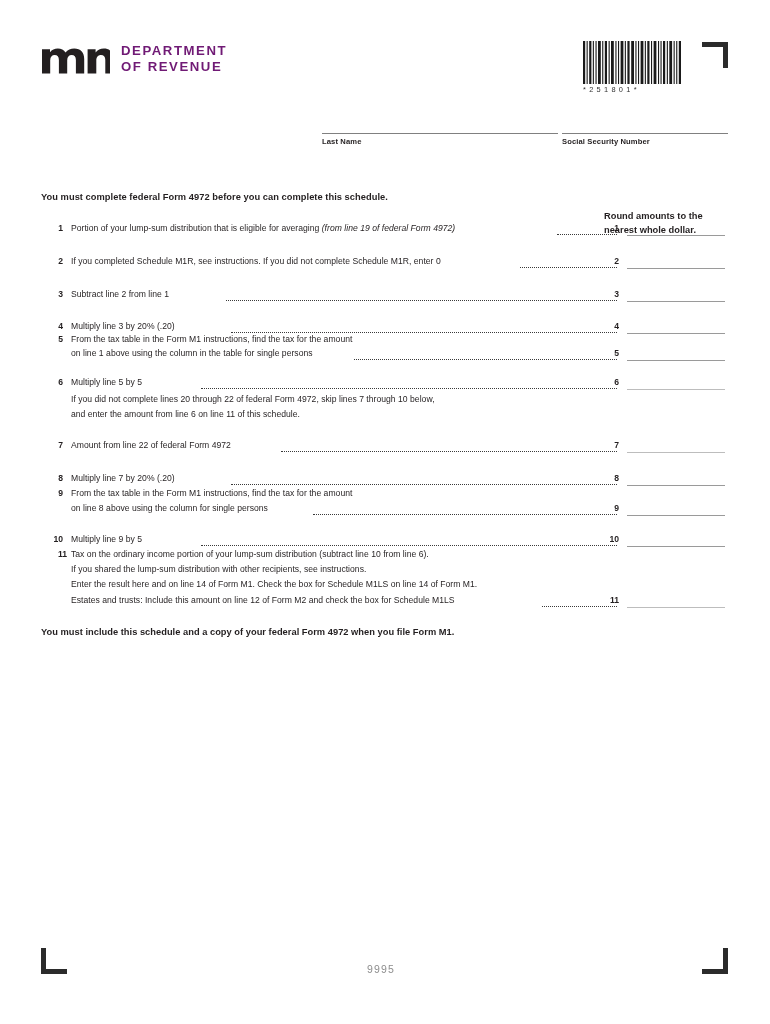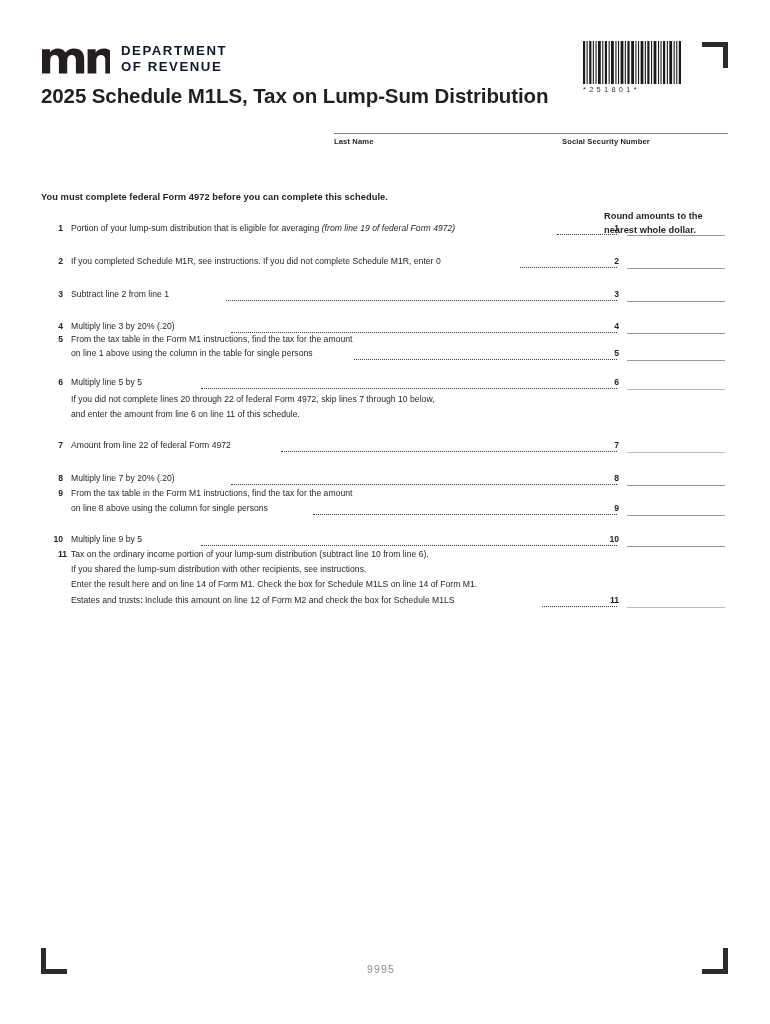--- a/index.html
+++ b/index.html
@@ -55,21 +55,21 @@
     display: flex;
     align-items: center;
   }
   .logo-mark { display: block; }
   .dept-text {
     margin-left: 11px;
     font-weight: bold;
     font-size: 13.2px;
     letter-spacing: 1.55px;
     line-height: 15.5px;
-    color: #0f172a;
+    color: #701a75;
   }
   .dept-text div { white-space: nowrap; }
 
   .form-title {
     position: absolute;
     top: 84px;
     left: 41px;
     font-size: 20.5px;
     font-weight: bold;
     letter-spacing: -0.1px;
@@ -103,21 +103,21 @@
   .field span {
     display: block;
     font-size: 7.6px;
     font-weight: bold;
     letter-spacing: 0.12px;
     padding-top: 3px;
     color: #231f20;
     white-space: nowrap;
   }
   .field.f1 { left: 41px; width: 270px; }
-  .field.f2 { left: 334px; width: 236px; }
+  .field.f2 { left: 322px; width: 236px; }
   .field.f3 { left: 562px; width: 166px; }
 
   
   .instruction {
     position: absolute;
     top: 192px;
     left: 41px;
     font-size: 9.3px;
     font-weight: bold;
     letter-spacing: 0.04px;
@@ -238,21 +238,20 @@
         <path fill="#231f20" d="M45.6 29.5V5.2h8.0v3.3c2.0-2.6 4.8-3.9 8.2-3.9 6.2 0 9.8 3.9 9.8 10.4v14.5
                  h-8.3V16.0c0-3.2-1.6-5.0-4.3-5.0-2.9 0-4.7 2.1-4.7 5.4v13.1z"></path>
       </svg>
     </span>
     <div class="dept-text">
       <div>DEPARTMENT</div>
       <div>OF REVENUE</div>
     </div>
   </div>
 
-  <div class="form-title">2025 Schedule M1LS, Tax on Lump-Sum Distribution</div>
 
   <div class="barcode-wrap">
     <svg class="barcode-bars" width="99" height="43" viewBox="0 0 99 43" aria-hidden="true">
       <g fill="#1a1a1a">
         <rect x="0" y="0" width="2.2" height="43"></rect>
         <rect x="3.6" y="0" width="1.1" height="43"></rect>
         <rect x="6.2" y="0" width="2.2" height="43"></rect>
         <rect x="9.8" y="0" width="1.1" height="43"></rect>
         <rect x="12.5" y="0" width="1.1" height="43"></rect>
         <rect x="15.0" y="0" width="2.8" height="43"></rect>
@@ -405,16 +404,17 @@
     </div>
     <div class="row" style="top:595px">
       <div class="txt">Estates and trusts: Include this amount on line 12 of Form M2 and check the box for Schedule M1LS</div>
       <div class="leader" style="left:501px;width:75px"></div>
     </div>
     <div class="ansnum" style="top:595px;left:599px;width:20px">11</div>
     <div class="ansline faint" style="top:607px;left:627px;width:98px"></div>
 
   </div>
 
+  <div class="closing">You must include this schedule and a copy of your federal Form 4972 when you file Form M1.</div>
 
   <div class="footer-code">9995</div>
 
 </div>
 
 </body></html>

